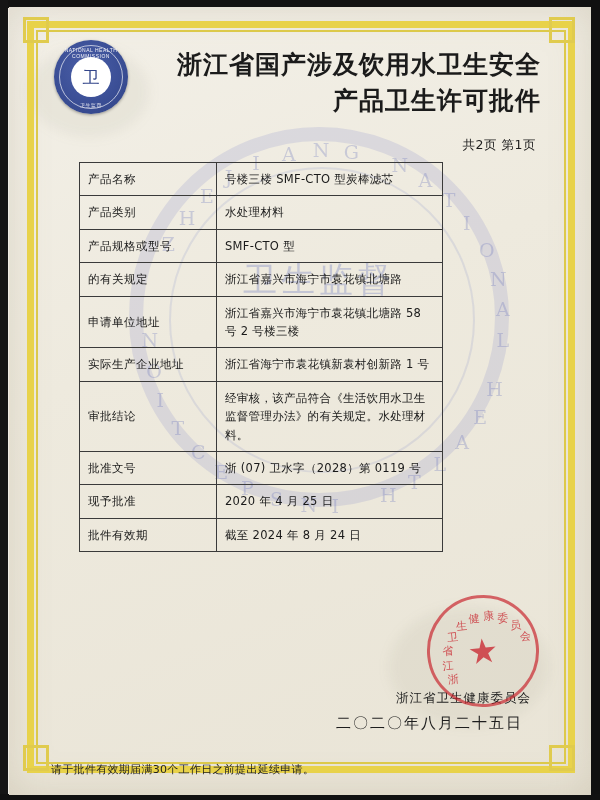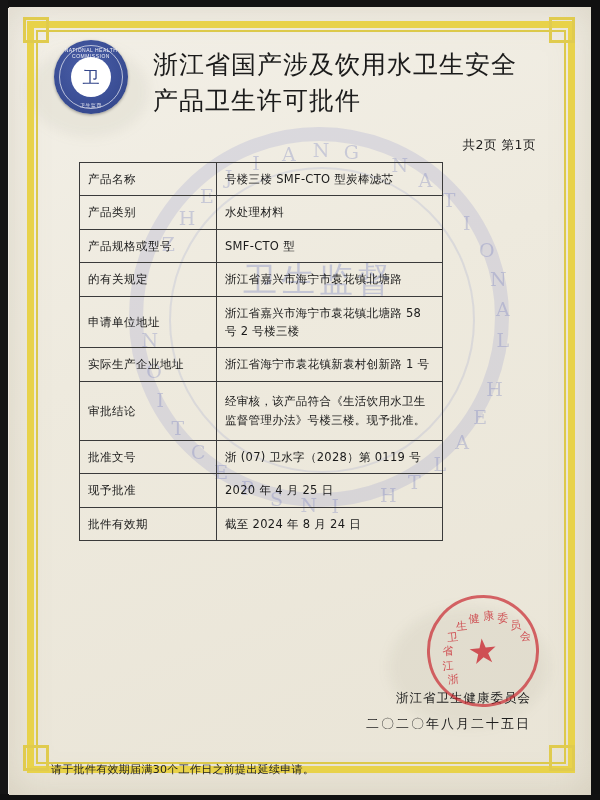--- a/index.html
+++ b/index.html
@@ -149,25 +149,25 @@
     letter-spacing: 0.5px;
     color: #f2f2f7;
     font-family: "Liberation Sans", sans-serif;
   }
   .emblem .arc-top { top: 7px; }
   .emblem .arc-bot { bottom: 6px; }
 
   
   .title-block {
     position: absolute;
-    left: 144px; top: 40px;
+    left: 132px; top: 40px;
     width: 400px;
-    text-align: left;
+    text-align: right;
     font-family: "DejaVu Serif", serif;
-    font-weight: normal;
+    font-weight: bold;
     color: #1b1b1b;
     font-size: 25px;
     line-height: 1.42;
     letter-spacing: 1px;
   }
   .title-line2 { margin-left: 0; }
 
   .page-count {
     position: absolute;
     right: 55px; top: 130px;
@@ -244,23 +244,23 @@
   .sig-org {
     position: absolute;
     right: 60px; bottom: 88px;
     font-family: "DejaVu Sans", sans-serif;
     font-size: 12.5px;
     color: #1d1d1d;
     letter-spacing: 1px;
   }
   .sig-date {
     position: absolute;
-    right: 60px; bottom: 62px;
-    font-family: "DejaVu Sans", sans-serif;
-    font-size: 13px;
+    right: 68px; bottom: 62px;
+    font-family: "DejaVu Sans", sans-serif;
+    font-size: 15px;
     color: #1d1d1d;
     letter-spacing: 2px;
   }
   .footnote {
     position: absolute;
     left: 42px; bottom: 18px;
     font-family: "DejaVu Sans", sans-serif;
     font-size: 11px;
     color: #1e1e1e;
     letter-spacing: 0.3px;
@@ -367,21 +367,21 @@
         <tr>
           <td class="label">申请单位地址</td>
           <td class="value">浙江省嘉兴市海宁市袁花镇北塘路 58 号 2 号楼三楼</td>
         </tr>
         <tr>
           <td class="label">实际生产企业地址</td>
           <td class="value">浙江省海宁市袁花镇新袁村创新路 1 号</td>
         </tr>
         <tr class="row-tall">
           <td class="label">审批结论</td>
-          <td class="value">经审核，该产品符合《生活饮用水卫生监督管理办法》号楼三楼。现予批准。</td>
+          <td class="value">经审核，该产品符合《生活饮用水卫生监督管理办法》的有关规定。水处理材料。</td>
         </tr>
         <tr>
           <td class="label">批准文号</td>
           <td class="value">浙 (07) 卫水字（2028）第 0119 号</td>
         </tr>
         <tr>
           <td class="label">现予批准</td>
           <td class="value">2020 年 4 月 25 日</td>
         </tr>
         <tr>

